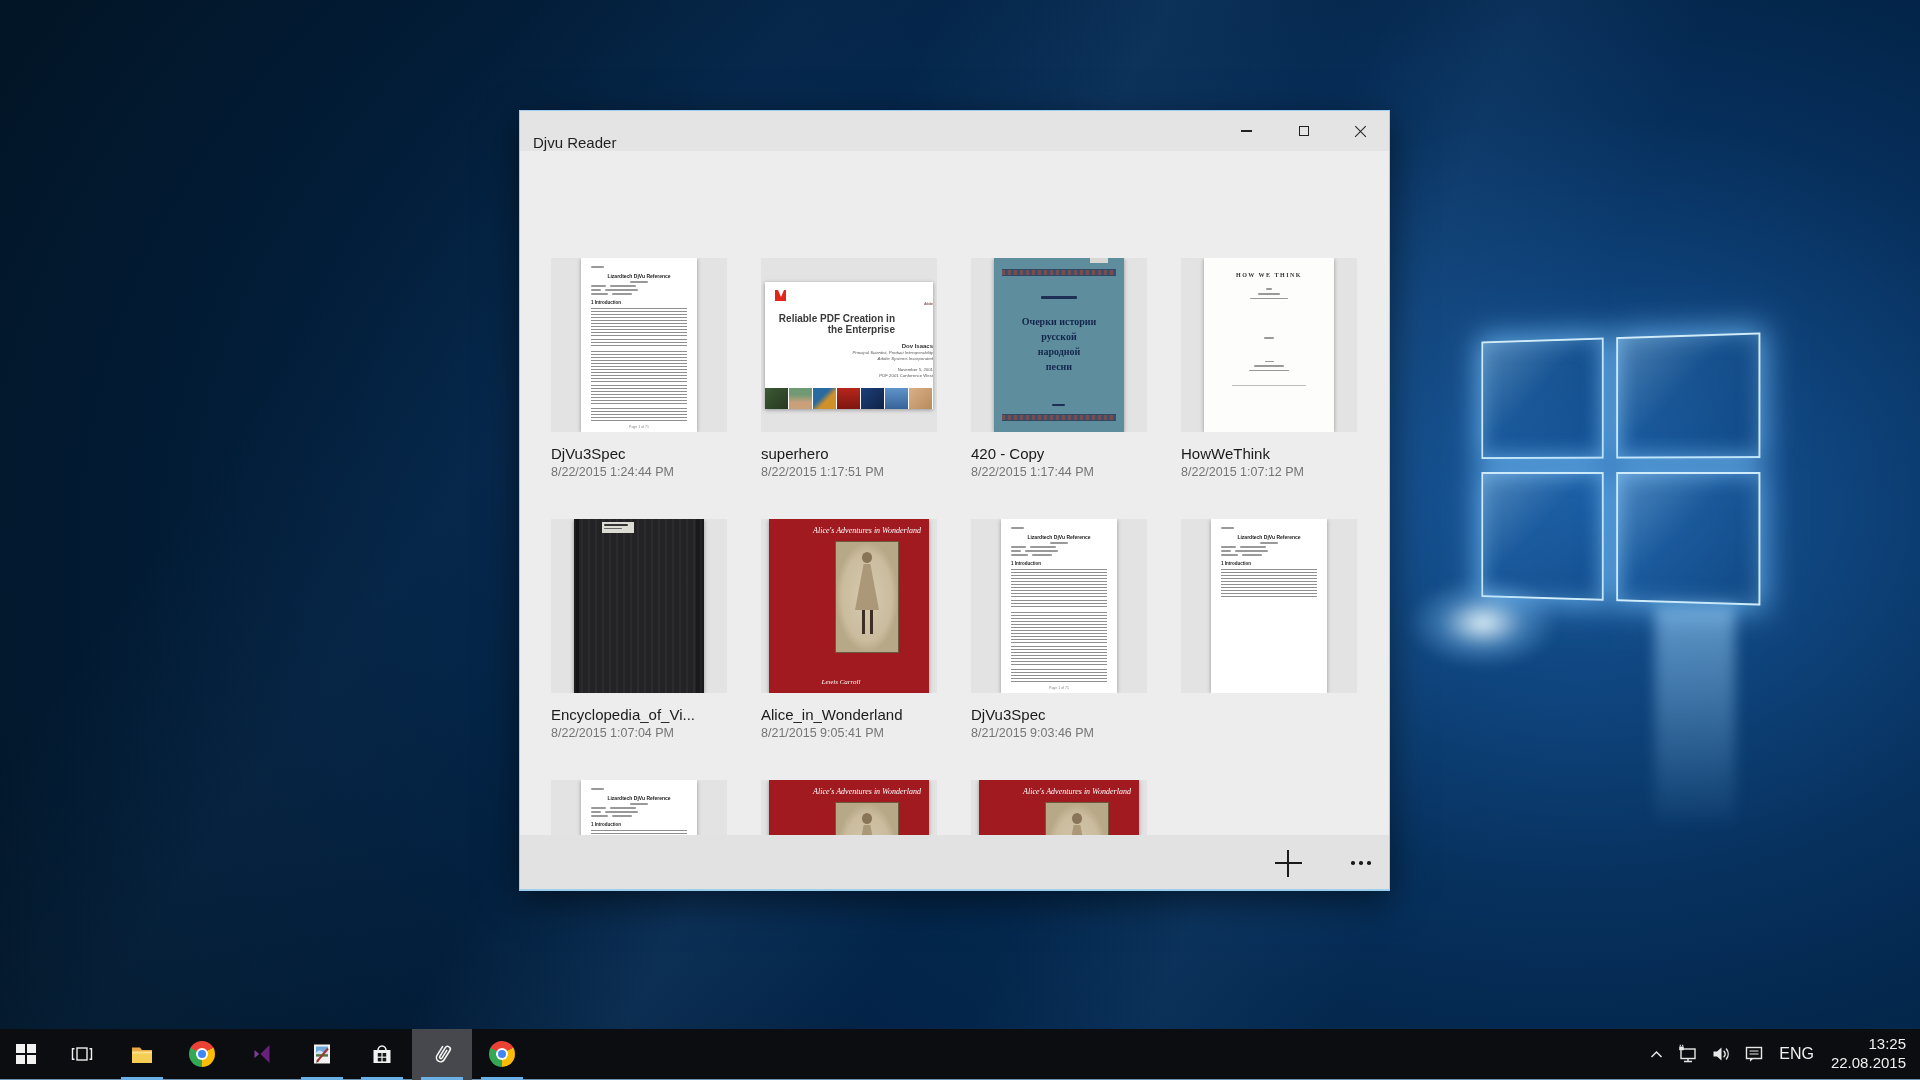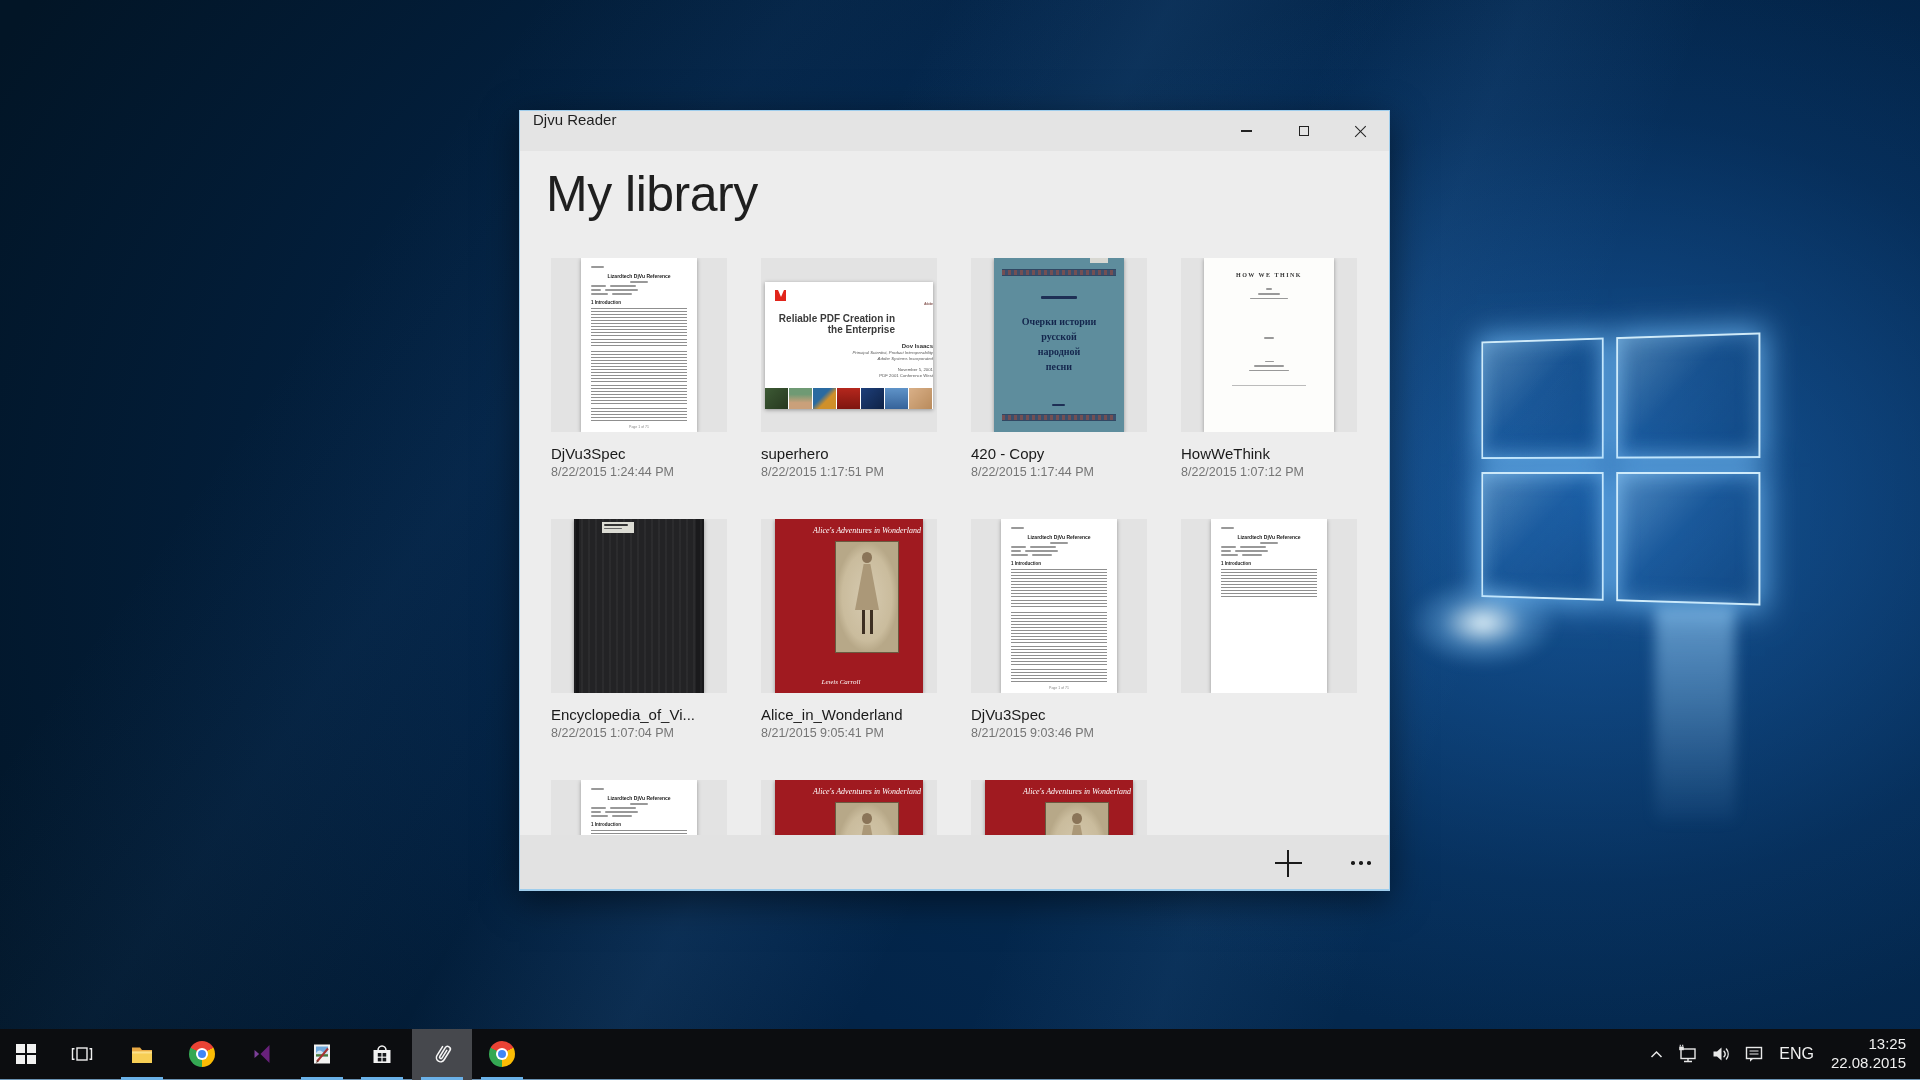--- a/index.html
+++ b/index.html
@@ -28,21 +28,21 @@
   .flare { position:absolute; left:1408px; top:578px; width:150px; height:90px; border-radius:50%;
     background:radial-gradient(closest-side, rgba(235,250,255,0.95), rgba(140,205,255,0.35) 55%, rgba(0,0,0,0));
     filter:blur(6px); }
   .pillar { position:absolute; left:1655px; top:606px; width:80px; height:215px;
     background:linear-gradient(180deg, rgba(160,215,255,0.55), rgba(90,160,230,0.05));
     filter:blur(7px); }
 
   
   .app-window { position:absolute; left:519px; top:110px; width:871px; height:781px;
     background:#ededed; border:1px solid #9fcdec; box-shadow:0 10px 34px rgba(0,0,0,0.5); z-index:5; }
-  .titlebar { height:40px; background:#e4e4e4; display:flex; align-items:flex-start; }
+  .titlebar { height:40px; background:#e4e4e4; display:flex; align-items:flex-end; }
   .titlebar .title { padding-left:13px; font-size:15px; color:#1f1f1f; flex:1; }
   .win-btns { display:flex; height:40px; }
   .win-btn { width:57px; height:40px; display:flex; align-items:center; justify-content:center;
     background:transparent; border:none; cursor:default; }
   .g-min { width:11px; height:1.3px; background:#222; }
   .g-max { width:10px; height:10px; border:1.2px solid #222; }
   .g-close { position:relative; width:13px; height:13px; }
   .g-close::before,.g-close::after { content:""; position:absolute; left:-1px; top:6px; width:15px; height:1.2px; background:#222; }
   .g-close::before { transform:rotate(45deg); } .g-close::after { transform:rotate(-45deg); }
 
@@ -108,21 +108,21 @@
   .crest-cap { position:absolute; top:118px; left:48px; width:36px; height:2.5px; background:#c49a45; border-radius:1px; opacity:0.9; }
 
   
   .cover-black { width:130px; height:174px;
     background:linear-gradient(90deg,#141416 0 5px,#232325 5px 122px,#1a1a1c 122px 130px); }
   .cover-black::after { content:""; position:absolute; inset:0;
     background:repeating-linear-gradient(90deg, rgba(255,255,255,0.04) 0 2px, rgba(0,0,0,0) 2px 7px); }
   .cover-black .label { position:absolute; top:3px; left:28px; width:32px; height:11px; background:#dcdcd4; padding:2px; z-index:1; }
 
   
-  .cover-alice { width:148px; height:174px; background:#a01a20; font-family:"Liberation Serif",serif; text-align:center;padding-left:36px; }
+  .cover-alice { width:160px; height:174px; background:#a01a20; font-family:"Liberation Serif",serif; text-align:center;padding-left:36px; }
   .alice-title { margin-top:7px; font-size:8px; font-style:italic; color:#fff; }
   .alice-frame { margin:6px auto 0 auto; width:64px; height:112px; background:
       radial-gradient(closest-side, #d6cab0, #cabc9d 80%, #b7a888);
     border:1px solid #6a5a40; position:relative; }
   .alice-fig { position:absolute; left:50%; top:10px; transform:translateX(-50%); width:34px; height:92px; }
   .alice-head { width:10px; height:11px; border-radius:50%; background:#8a7458; margin:0 auto; }
   .alice-body { width:24px; height:46px; margin:1px auto 0 auto; background:#ab9878;
     clip-path:polygon(36% 0, 64% 0, 100% 100%, 0 100%); }
   .alice-legs { display:flex; justify-content:center; gap:5px; }
   .alice-legs i { width:3px; height:24px; background:#3d2f22; }
@@ -191,21 +191,20 @@
         <button class="win-btn">
             <span class="g-max"></span>
           </button>
         <button class="win-btn">
             <span class="g-close"></span>
           </button>
       </div>
     </div>
 
     <div class="window-body">
-      <h1 class="page-title">My library</h1>
 
       <div class="grid">
 
         <div class="card">
           <div class="thumb">
             <div class="cover cover-doc">
               <div class="sm" style="width:13px;"></div>
               <div class="m-title">Lizardtech DjVu Reference</div>
               <div class="sm" style="width:18px;margin:2px auto 0;height:1.5px;"></div>
               <div class="meta-row">

